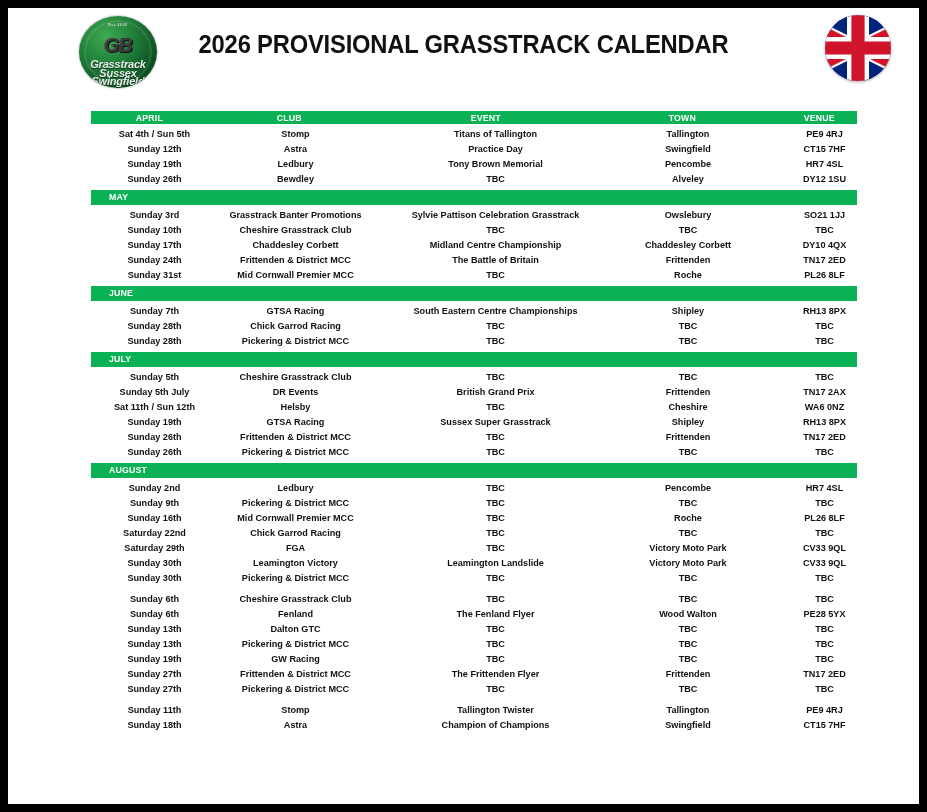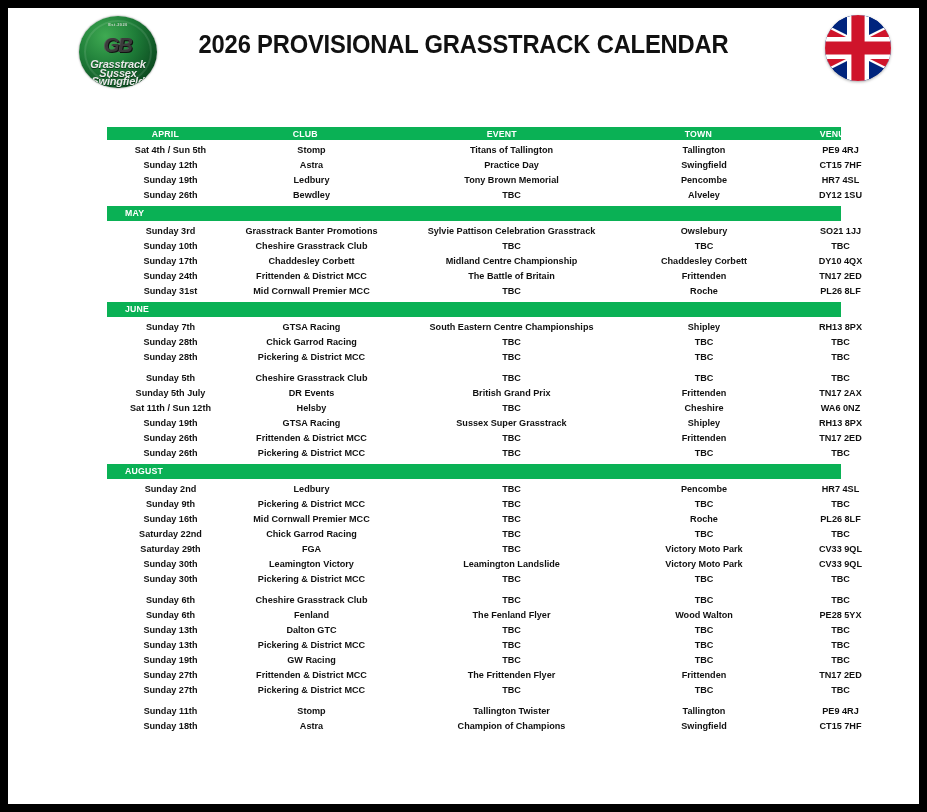--- a/index.html
+++ b/index.html
@@ -87,21 +87,21 @@
     width:66px;height:66px;border-radius:50%;
     overflow:hidden;
     box-shadow:0 1px 3px rgba(0,0,0,.35);
     background:#00247d;
   }
   .flag-badge svg{display:block;}
 
   
   #table{
     position:relative;
-    margin:16px;
+    margin:0;
     padding:17px;
   }
   .band{
     position:relative;
     margin:0 45px 0 66px;
     height:15px;
     background:#0ab155;
   }
   .band.header-band{height:13px;}
   .band-label{
@@ -281,20 +281,23 @@
         <div class="cell c-venue">TBC</div>
       </div>
       <div class="row">
         <div class="cell c-date">Sunday 28th</div>
         <div class="cell c-club">Pickering &amp; District MCC</div>
         <div class="cell c-event">TBC</div>
         <div class="cell c-town">TBC</div>
         <div class="cell c-venue">TBC</div>
       </div>
       <div class="spacer"></div>
+      <div class="band">
+        <div class="band-label month-label">JULY</div>
+      </div>
       <div class="spacer-sm"></div>
       <div class="row">
         <div class="cell c-date">Sunday 5th</div>
         <div class="cell c-club">Cheshire Grasstrack Club</div>
         <div class="cell c-event">TBC</div>
         <div class="cell c-town">TBC</div>
         <div class="cell c-venue">TBC</div>
       </div>
       <div class="row">
         <div class="cell c-date">Sunday 5th July</div>

